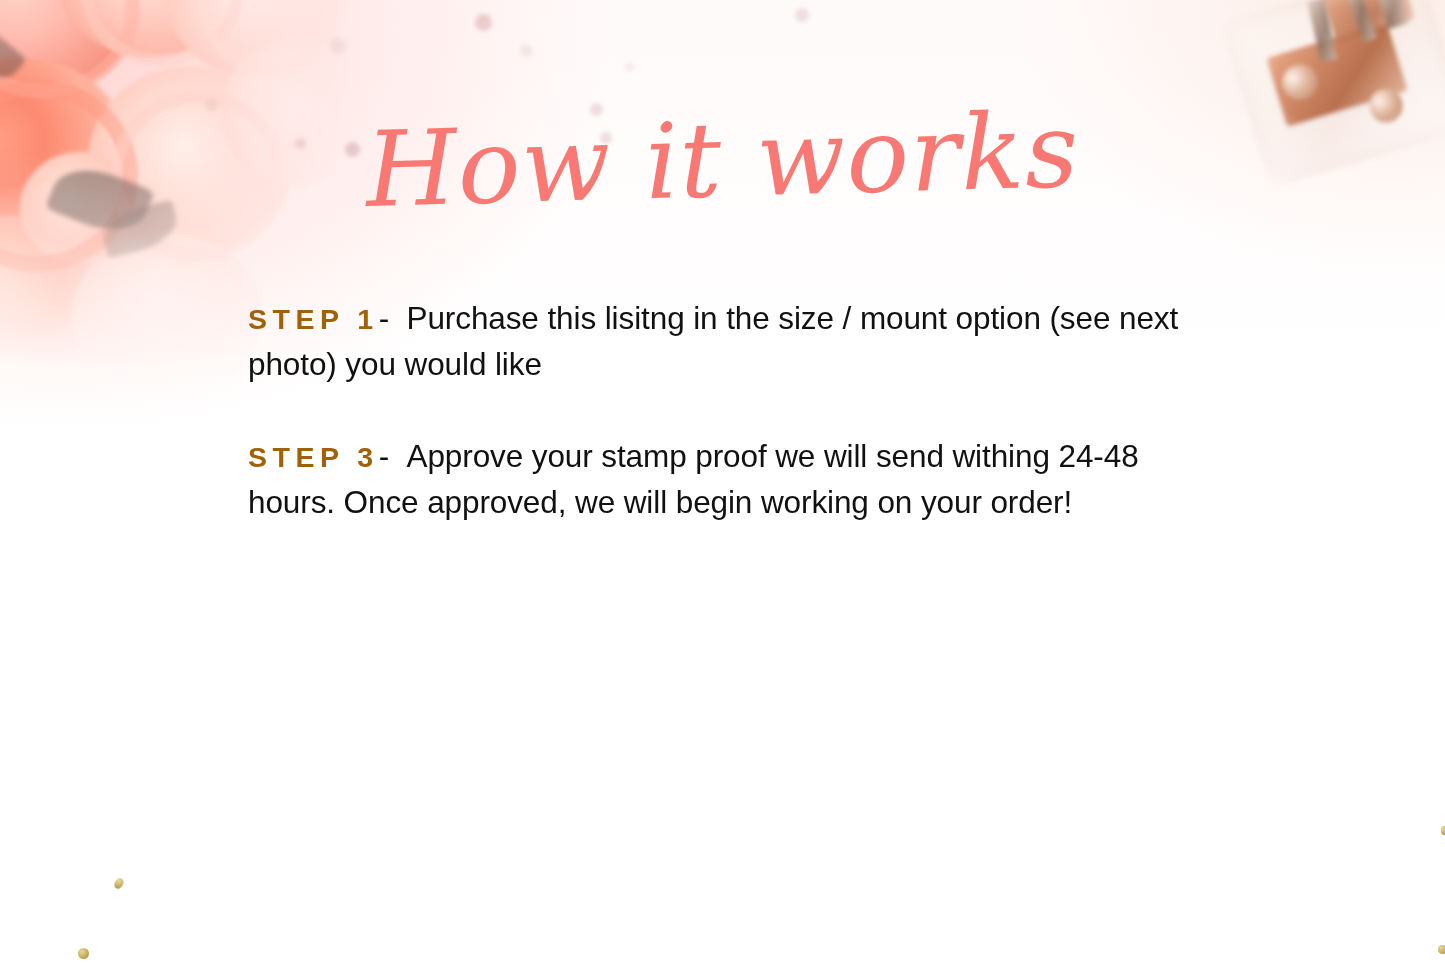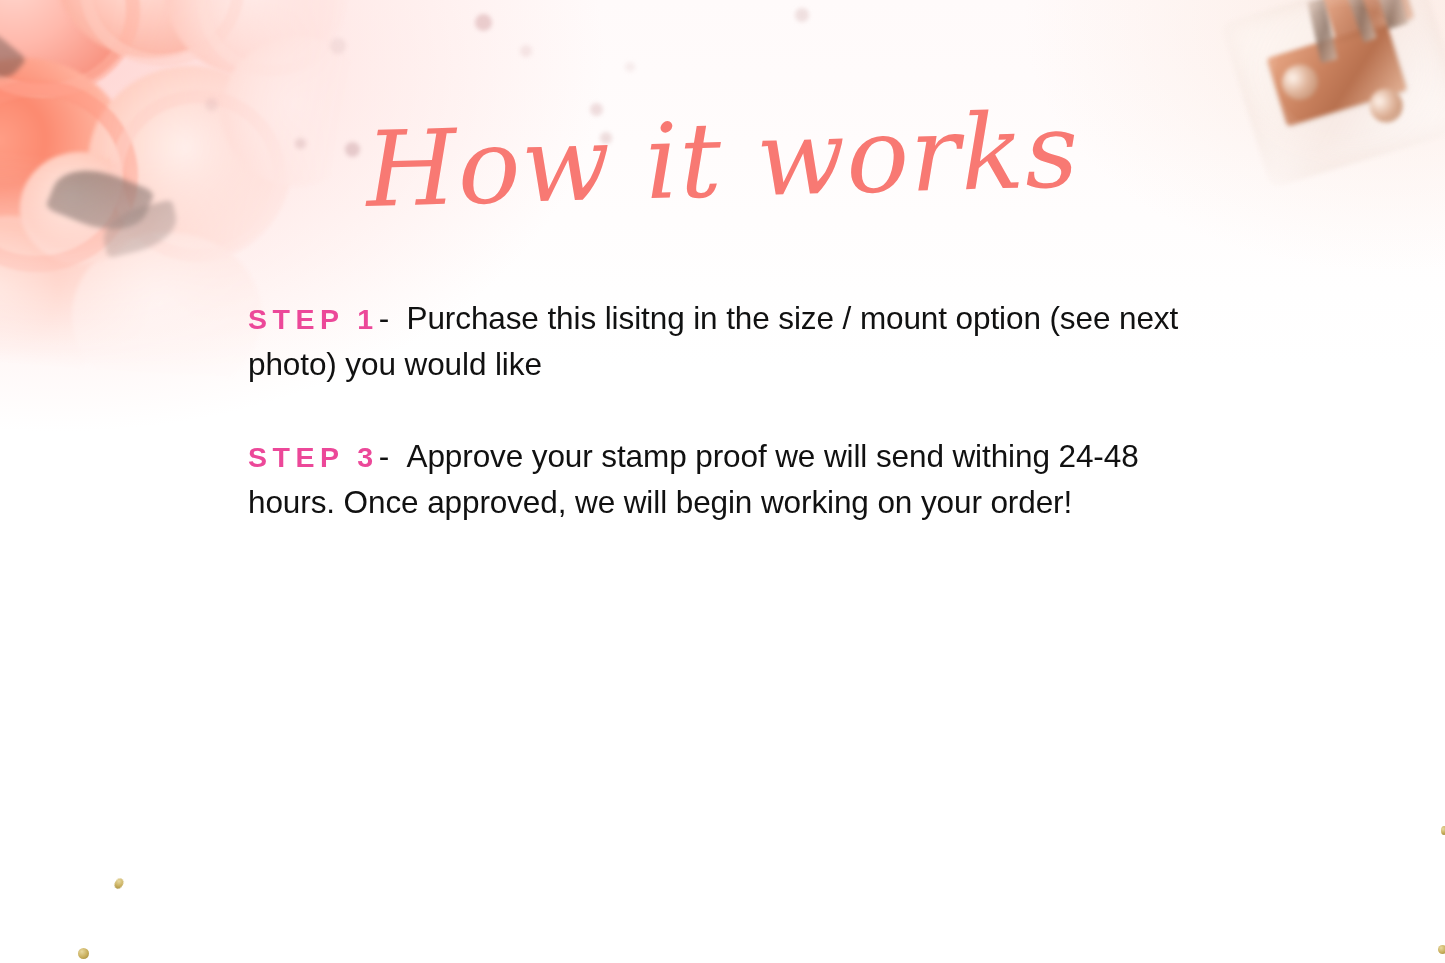--- a/index.html
+++ b/index.html
@@ -146,21 +146,21 @@
   .step:last-child { margin-bottom: 8px; }
 
   .step-body {
     font-size: 31.5px;
     line-height: 1.46;
     color: #111111;
     font-weight: 400;
     letter-spacing: -0.1px;
   }
   .step-tag {
-    color: #ec4899;
+    color: #a16207;
     font-weight: 700;
     font-size: 28.5px;
     letter-spacing: 5.5px;
     white-space: nowrap;
   }
   .step-dash {
     color: #111111;
     font-weight: 400;
     letter-spacing: 0;
   }

